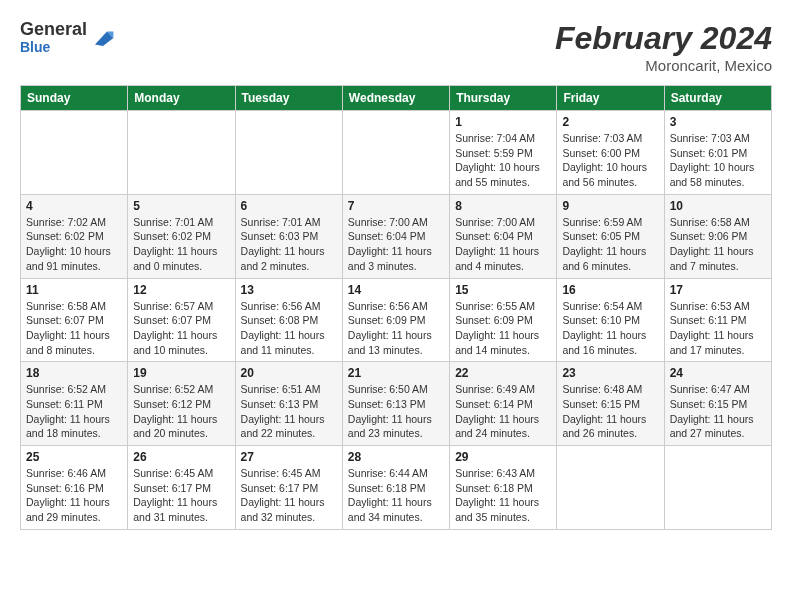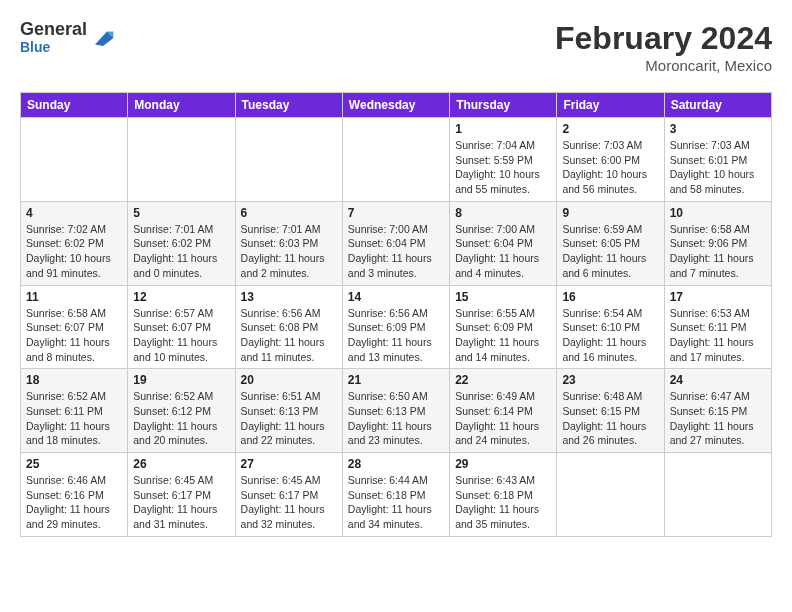--- a/index.html
+++ b/index.html
@@ -7,21 +7,21 @@
       font-family: Arial, sans-serif;
       background: #fff;
       width: 792px;
       min-height: 612px;
       padding: 20px;
     }
     .header {
       display: flex;
       justify-content: space-between;
       align-items: flex-start;
-      margin-bottom: 18px;
+      margin-bottom: 11px;
     }
     .logo {
       display: flex;
       align-items: center;
     }
     .logo-text {
       display: flex;
       flex-direction: column;
       line-height: 1.1;
     }
@@ -30,20 +30,21 @@
       height: 24px;
       margin-left: 4px;
     }
     .title-block {
       text-align: right;
     }
     .month-year {
       font-size: 32px;
       font-weight: bold;
       color: #333;
+      font-style: italic;
     }
     .location {
       font-size: 15px;
       color: #555;
     }
     table {
       width: 100%;
       border-collapse: collapse;
       font-size: 11px;
     }
@@ -71,21 +72,21 @@
       color: #222;
     }
     .day-info {
       color: #333;
       line-height: 1.4;
       font-size: 10.5px;
     }
     .empty { background: #f9f9f9; }
     tr:nth-child(even) td { background: #f5f5f5; }
     tr:nth-child(odd) td { background: #fff; }
-    tr:first-child th { background: #6d28d9; }
+    tr:first-child th { background: #15803d; }
   </style>
 </head>
 <body>
 
 <div class="header">
   <div class="logo">
     <div class="logo-text">
       <span style="font-size:18px;font-weight:bold;color:#333;">General</span>
       <span style="font-size:14px;font-weight:bold;color:#2a6fbb;">Blue</span>
     </div>

